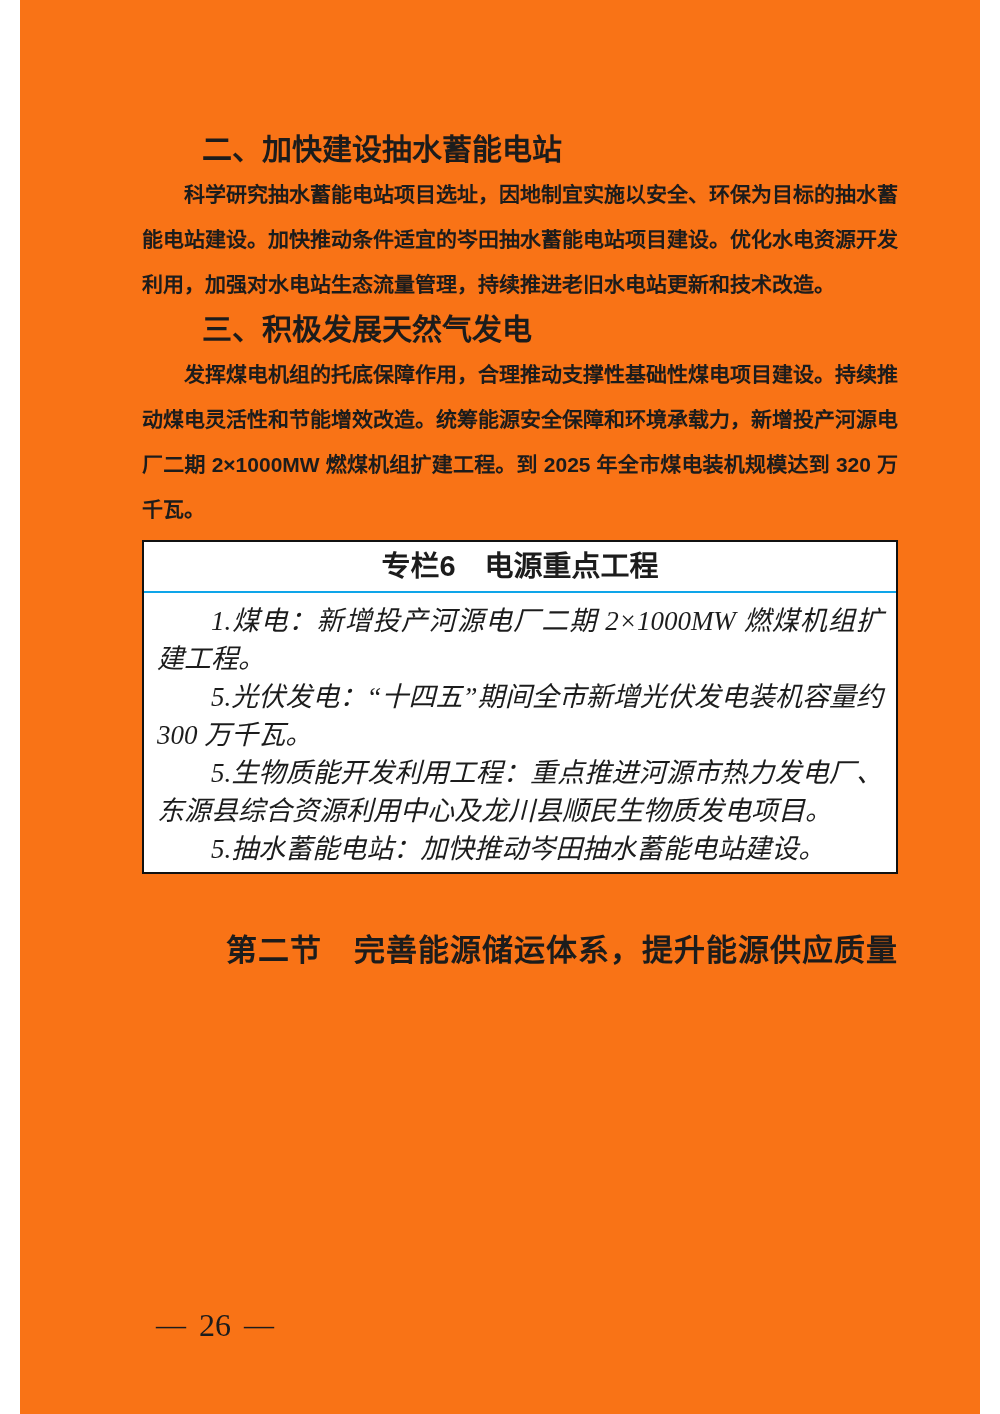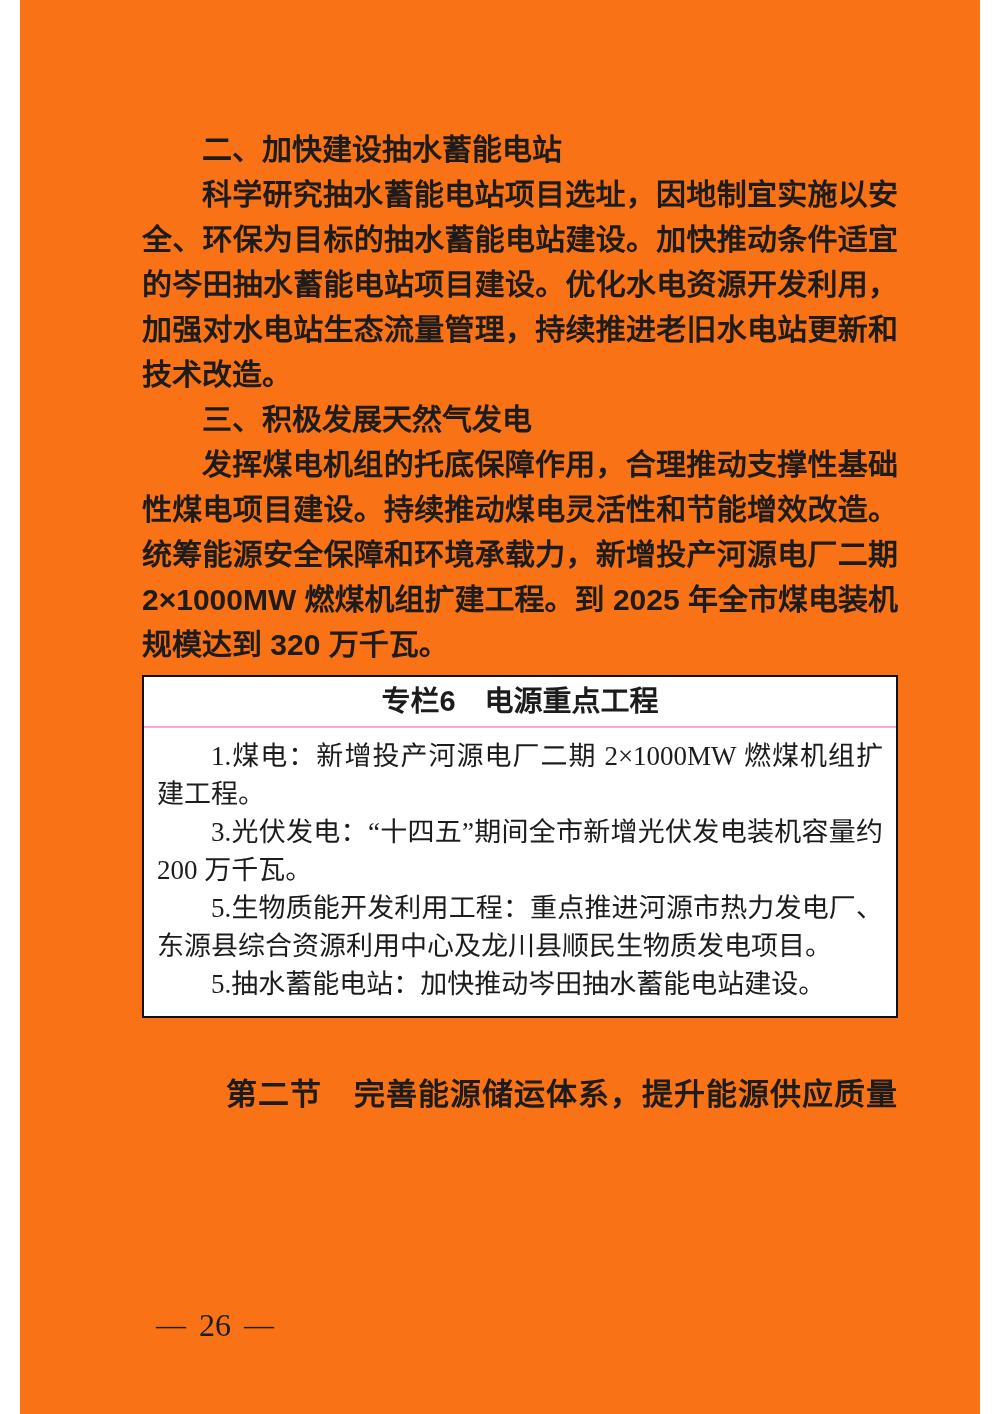--- a/index.html
+++ b/index.html
@@ -21,42 +21,43 @@
     width: 756px;
   }
   .sub-heading {
     font-size: 30px;
     line-height: 45px;
     font-weight: 700;
     text-indent: 2em;
     text-align: left;
   }
   .para {
-    font-size: 30px;
+    font-size: 21px;
     line-height: 45px;
     font-weight: 600;
     text-indent: 2em;
     text-align: justify;
     text-justify: inter-ideograph;
   }
   .callout {
     margin-top: 8px;
     border: 2px solid #111111;
     background: #ffffff;
   }
   .callout-title {
     font-size: 29px;
     font-weight: 700;
     line-height: 49px;
     text-align: center;
-    border-bottom: 2px solid #f9a8d4;
+    border-bottom: 2px solid #0ea5e9;
   }
   .callout-body {
-    padding: 9px 13px 13px 13px;
+    padding: 9px 13px 4px 13px;
     font-family: "Liberation Serif", "DejaVu Serif", serif;
+    font-style: italic;
   }
   .callout-item {
     font-size: 27px;
     line-height: 38px;
     font-weight: 400;
     text-indent: 2em;
     text-align: justify;
     text-justify: inter-ideograph;
   }
   .chapter-heading {
@@ -96,21 +97,21 @@
     <p class="para">科学研究抽水蓄能电站项目选址，因地制宜实施以安全、环保为目标的抽水蓄能电站建设。加快推动条件适宜的岑田抽水蓄能电站项目建设。优化水电资源开发利用，加强对水电站生态流量管理，持续推进老旧水电站更新和技术改造。</p>
 
     <h3 class="sub-heading">三、积极发展天然气发电</h3>
 
     <p class="para">发挥煤电机组的托底保障作用，合理推动支撑性基础性煤电项目建设。持续推动煤电灵活性和节能增效改造。统筹能源安全保障和环境承载力，新增投产河源电厂二期 2×1000MW 燃煤机组扩建工程。到 2025 年全市煤电装机规模达到 320 万千瓦。</p>
 
     <div class="callout">
       <div class="callout-title">专栏6　电源重点工程</div>
       <div class="callout-body">
         <p class="callout-item">1.煤电：新增投产河源电厂二期 2×1000MW 燃煤机组扩建工程。</p>
-        <p class="callout-item">3.光伏发电：“十四五”期间全市新增光伏发电装机容量约 200 万千瓦。</p>
+        <p class="callout-item">5.光伏发电：“十四五”期间全市新增光伏发电装机容量约 300 万千瓦。</p>
         <p class="callout-item">5.生物质能开发利用工程：重点推进河源市热力发电厂、东源县综合资源利用中心及龙川县顺民生物质发电项目。</p>
         <p class="callout-item">5.抽水蓄能电站：加快推动岑田抽水蓄能电站建设。</p>
       </div>
     </div>
 
     <h2 class="chapter-heading">第二节　完善能源储运体系，提升能源供应质量</h2>
   </div>
 
   <div class="footer">
     <span class="dash">—</span>

